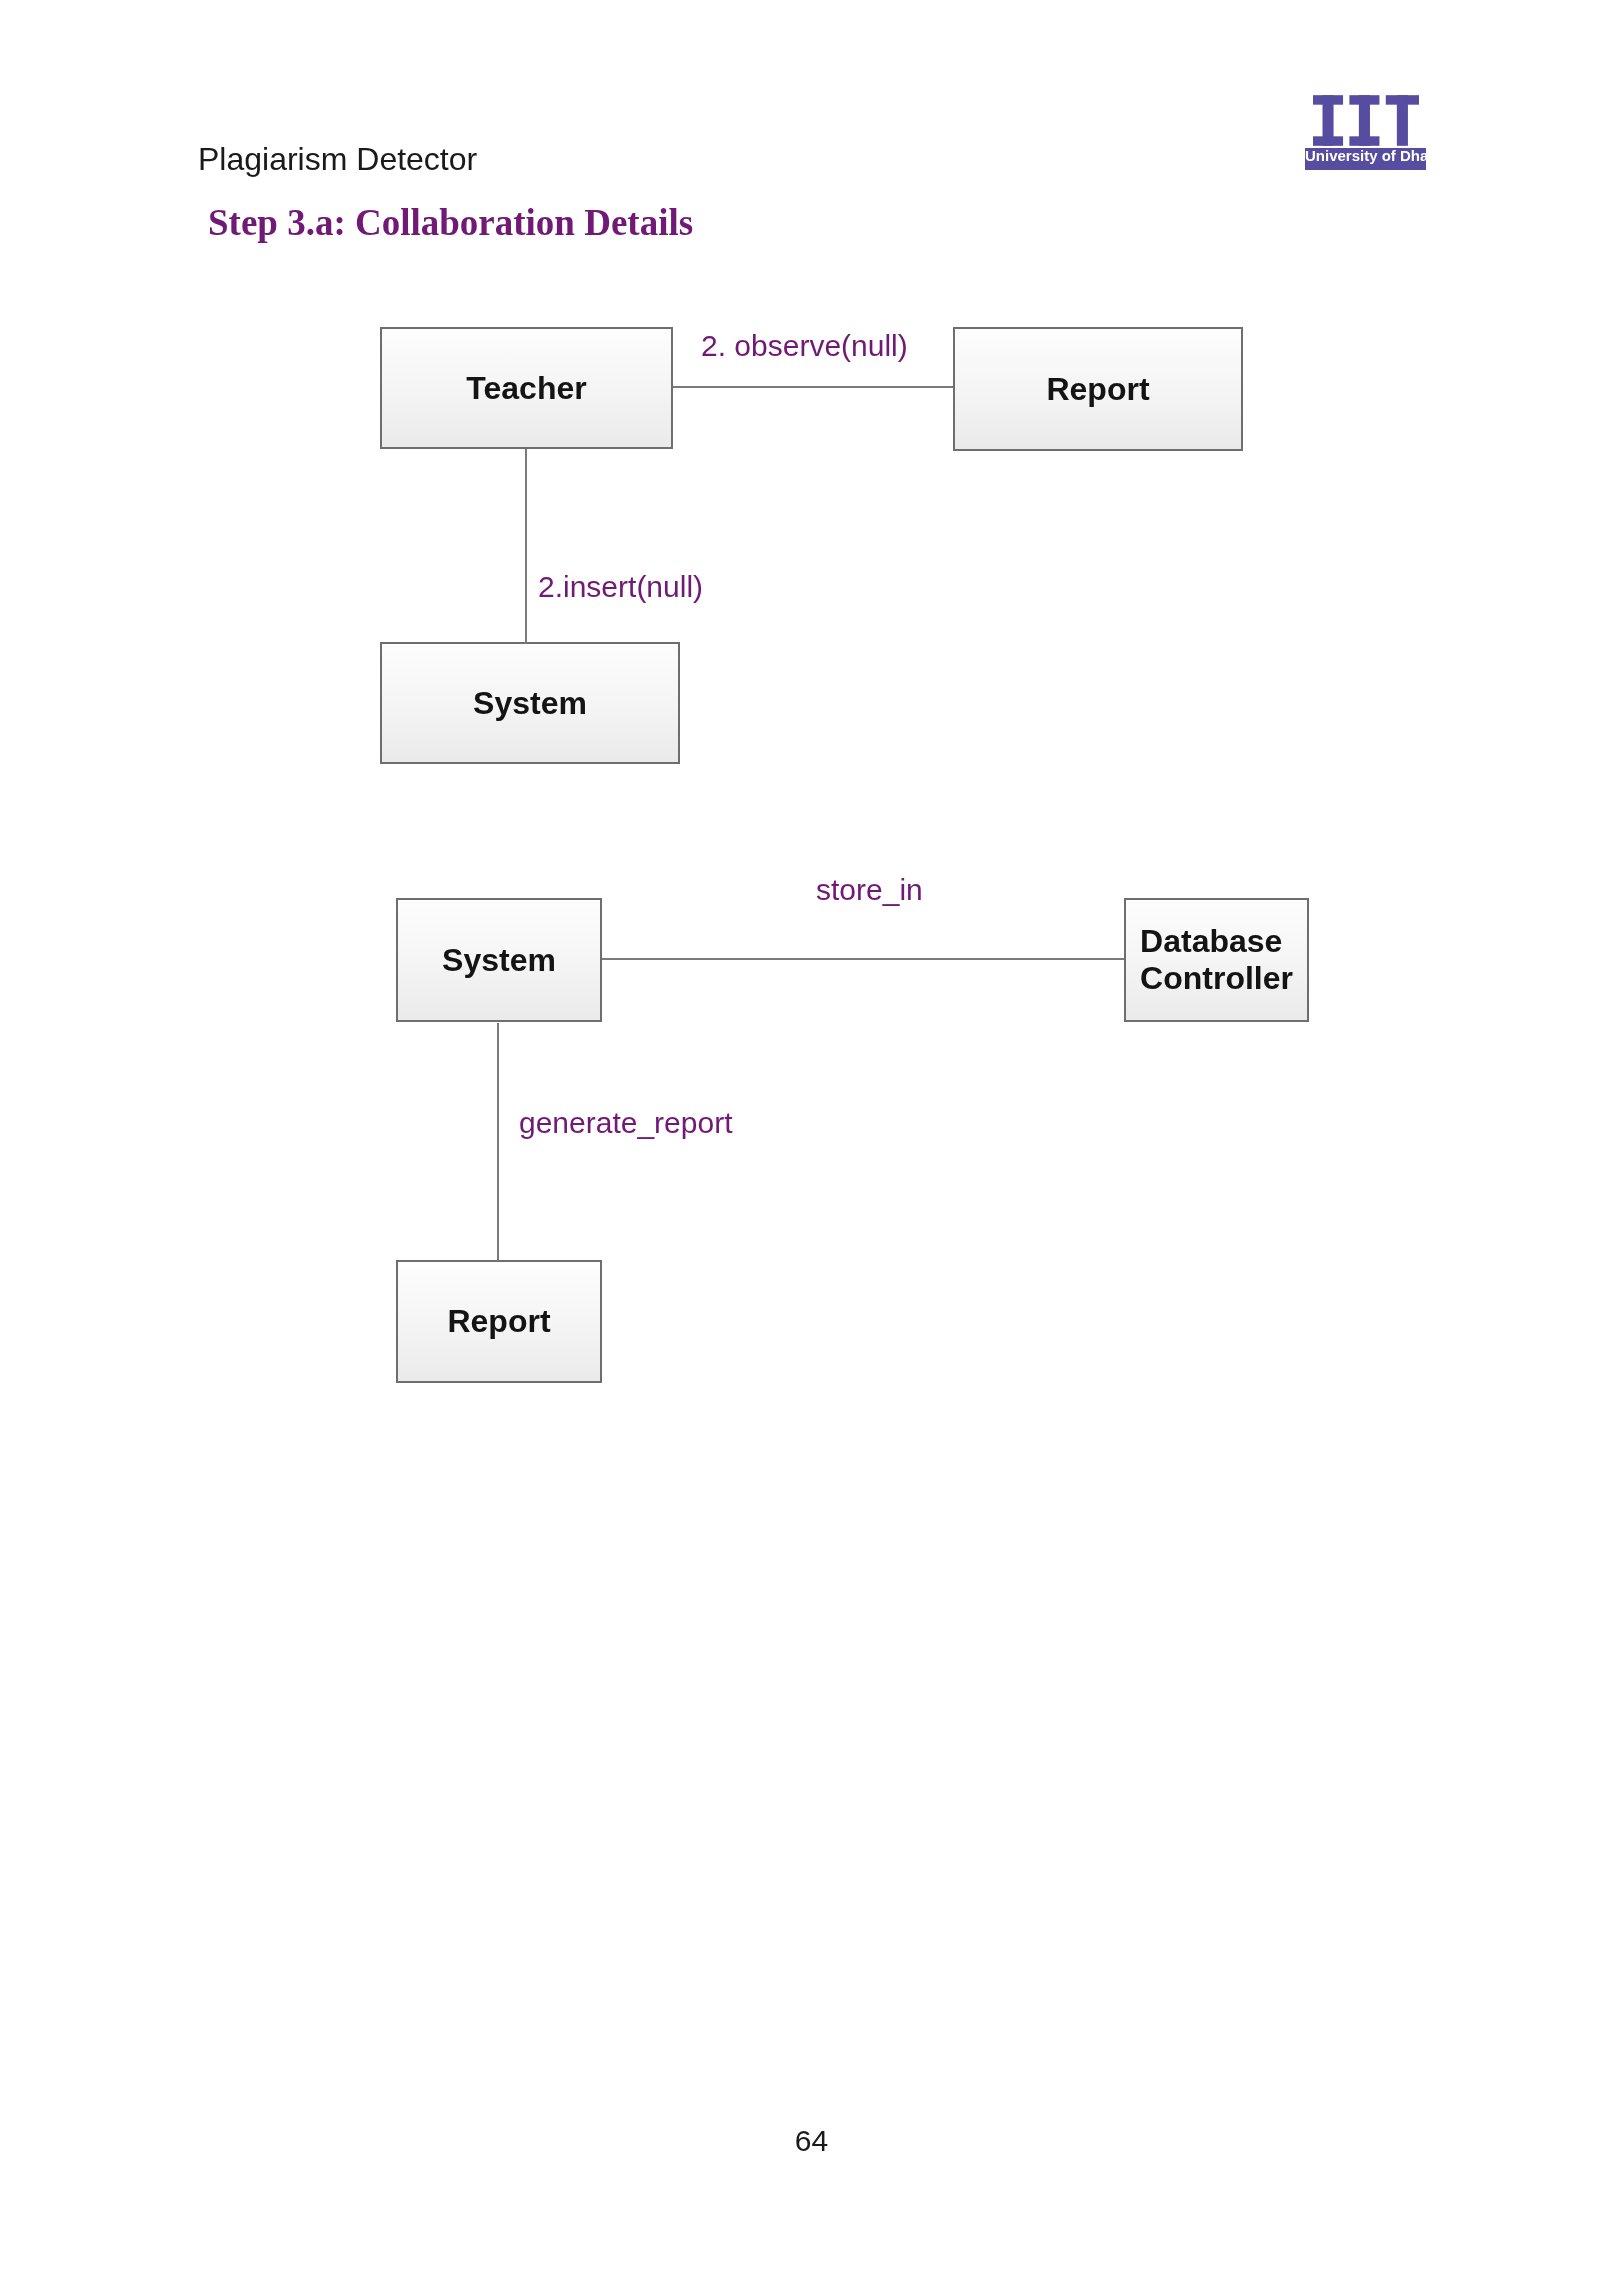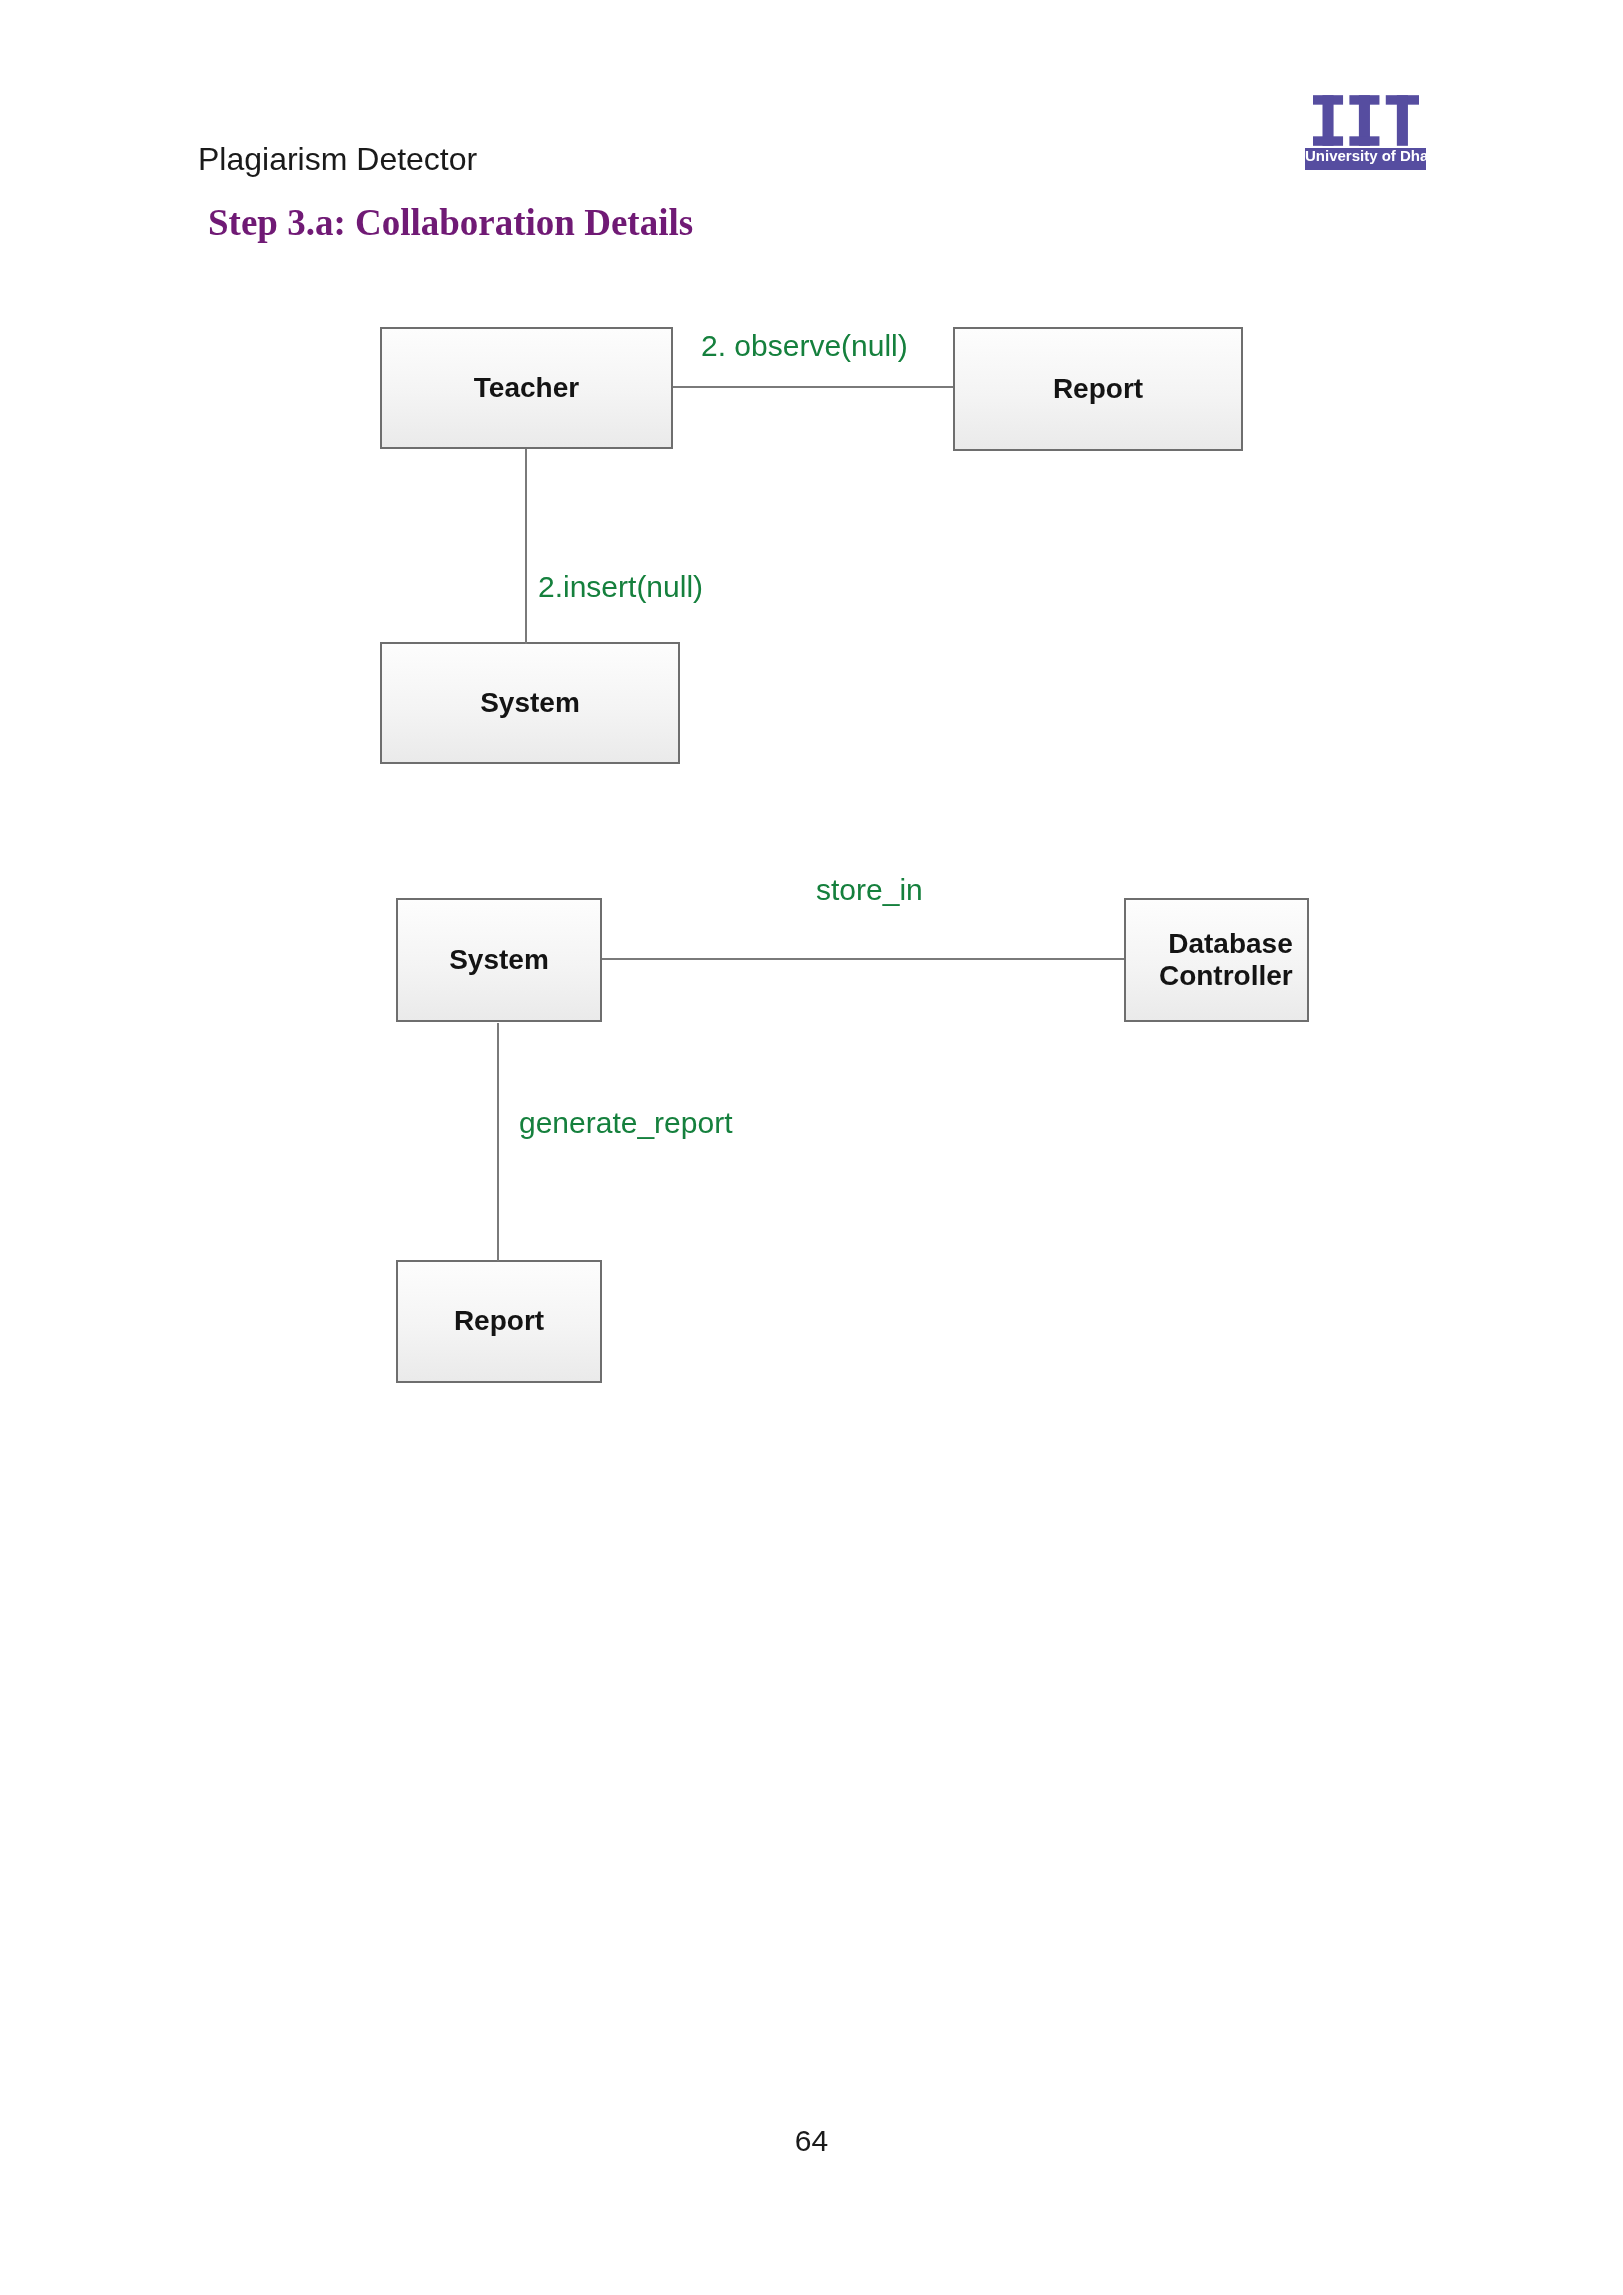--- a/index.html
+++ b/index.html
@@ -65,25 +65,25 @@
     white-space: nowrap;
   }
 
   
   .node {
     position: absolute;
     box-sizing: border-box;
     display: flex;
     align-items: center;
     justify-content: center;
-    text-align: right;
+    text-align: left;
     background: linear-gradient(180deg, #fdfdfd 0%, #f4f4f4 55%, #eaeaea 100%);
     border: 2.4px solid #6e6e6e;
     font-weight: bold;
-    font-size: 28px;
+    font-size: 32px;
     line-height: 1.15;
     color: #141414;
   }
   .node-teacher  { left: 380px;  top: 327px;  width: 293px; height: 122px; }
   .node-report1  { left: 953px; top: 327px;  width: 290px; height: 124px; }
   .node-system1  { left: 380px;  top: 642px;  width: 300px; height: 122px; }
   .node-system2  { left: 396px;  top: 898px; width: 206px; height: 124px; }
   .node-dbctrl   { left: 1124px; top: 898px; width: 185px; height: 124px; padding: 0 14.3px; }
   .node-report2  { left: 396px;  top: 1260px; width: 206px; height: 123px; }
 
@@ -95,21 +95,21 @@
   .edge1-h { left: 673px; top: 386px;  width: 280px; height: 2.4px; }
   .edge1-v { left: 525px; top: 449px;  width: 2.4px;   height: 195px; }
   .edge2-h { left: 602px; top: 958px; width: 522px; height: 2.4px; }
   .edge2-v { left: 497px; top: 1023px; width: 2.4px;   height: 238px; }
 
   
   .edge-label {
     position: absolute;
     font-size: 30px;
     line-height: 1.0;
-    color: #15803d;
+    color: #701a75;
     white-space: nowrap;
   }
   .lbl-observe   { left: 701px;  top: 331px; }
   .lbl-insert    { left: 538px;  top: 528px; margin-top: 44px; }
   .lbl-storein   { left: 816px; top: 875px; }
   .lbl-genreport { left: 519px;  top: 1108px; }
 
   
   .figure-caption {
     position: absolute;

